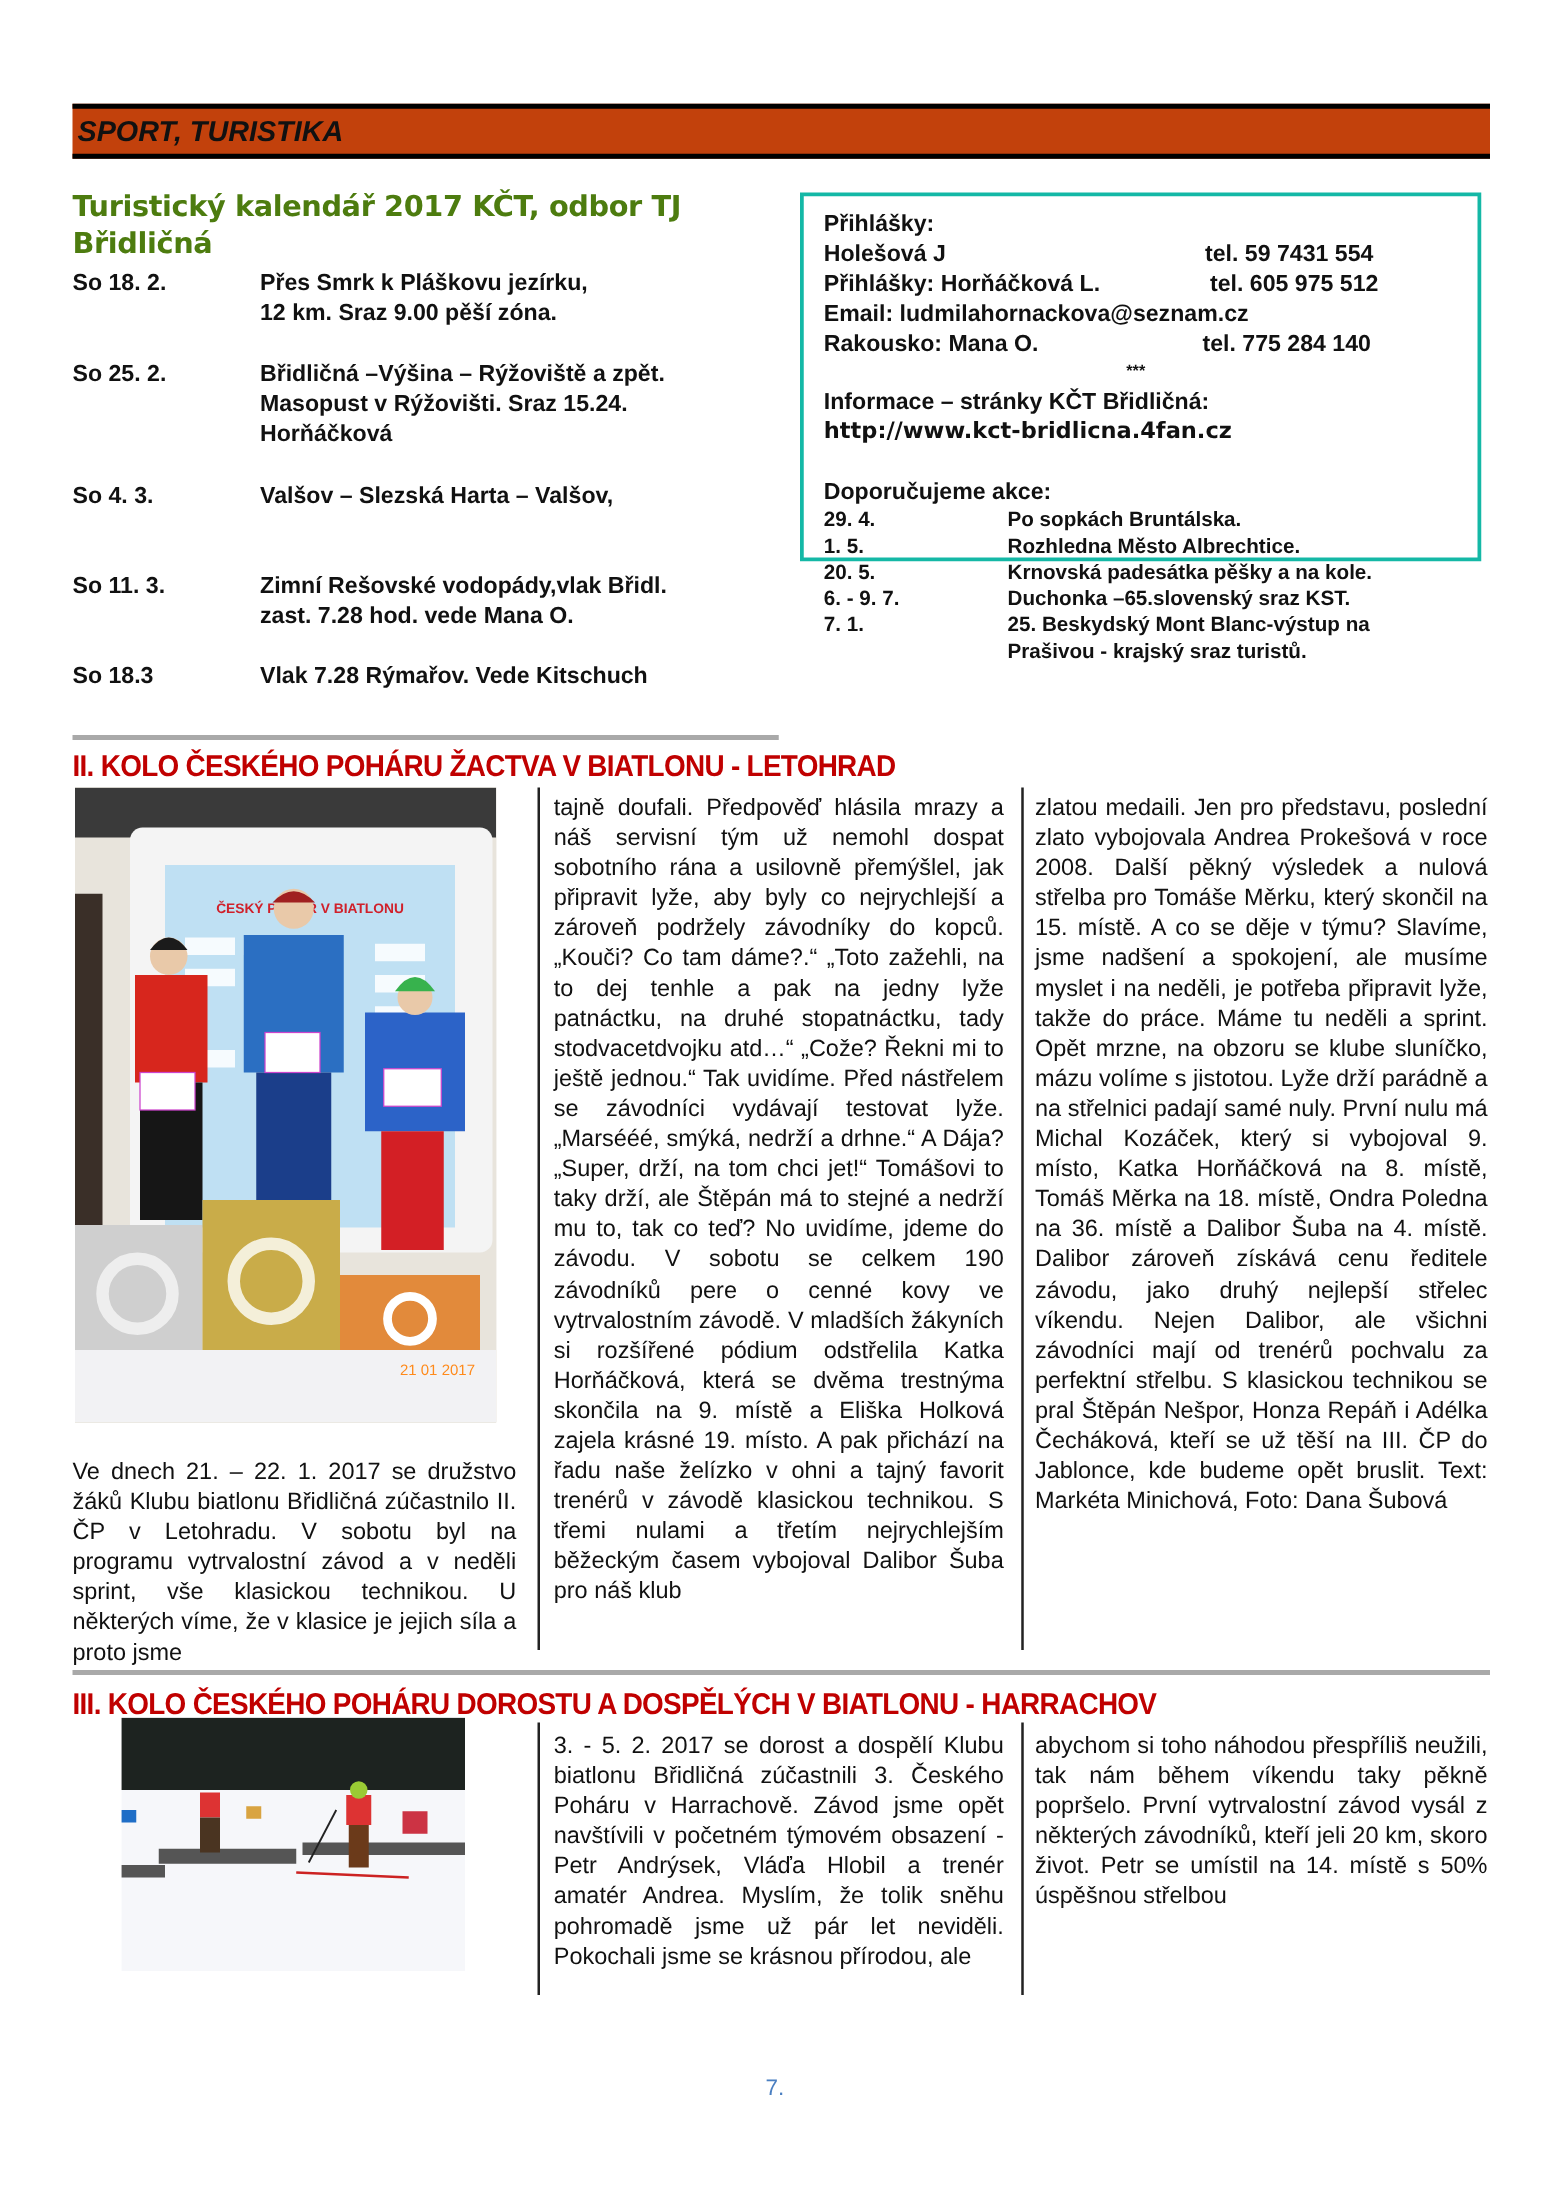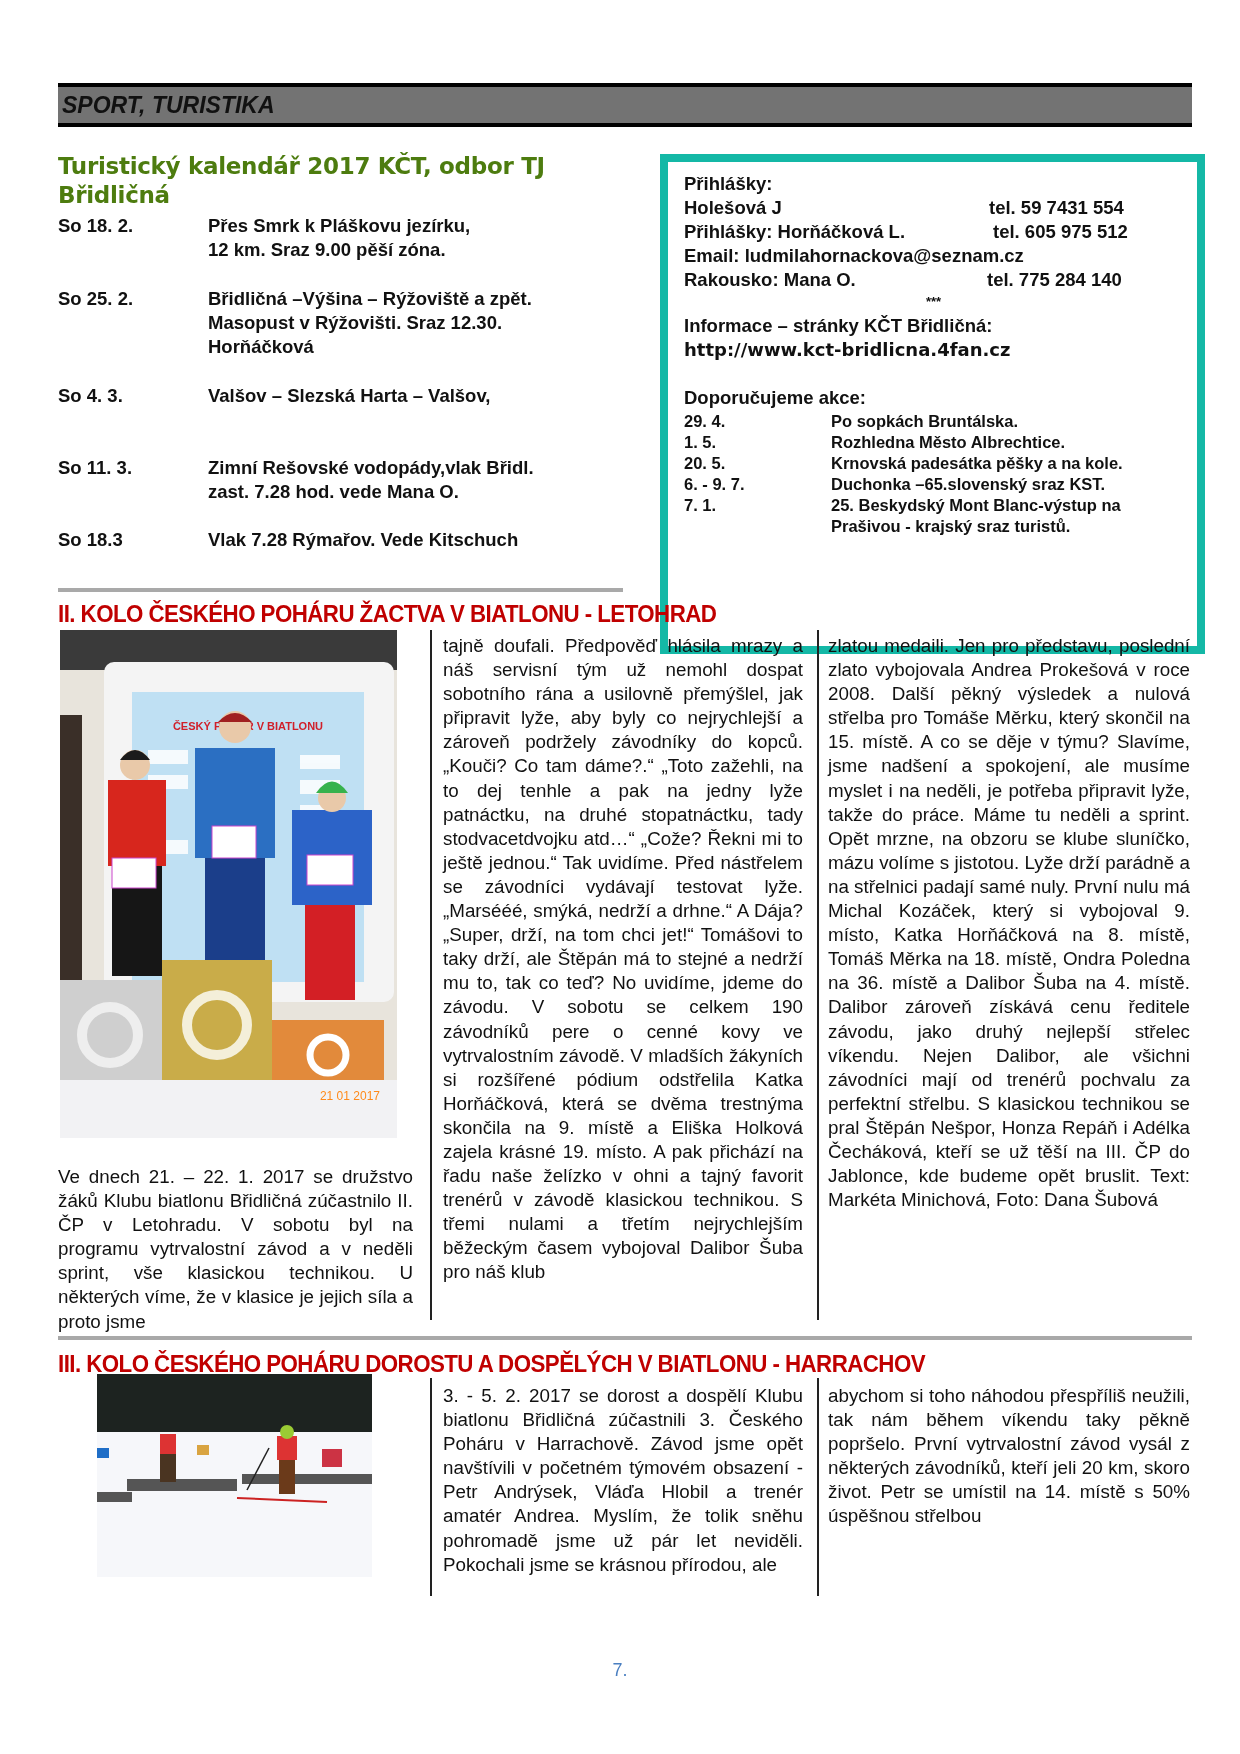--- a/index.html
+++ b/index.html
@@ -1,33 +1,33 @@
 <!DOCTYPE html>
 <html><head>
 <meta charset="utf-8">
 <style>
   html, body { margin:0; padding:0; background:#ffffff; }
   body { width:1240px; height:1754px; position:relative; overflow:hidden;
          font-family:"Liberation Sans", sans-serif; color:#111; }
   .abs { position:absolute; }
 
   
-  #section-bar { left:58px; top:83px; width:1134px; height:36px; background:#737373;
+  #section-bar { left:58px; top:83px; width:1134px; height:36px; background:#c2410c;
                  border-top:4px solid #000; border-bottom:4px solid #000; box-sizing:content-box; }
   #section-bar span { position:absolute; left:4px; top:5px; font-size:23px; font-weight:bold; font-style:italic; }
 
   
   #cal-title { left:58px; top:152px; width:540px; font-family:"DejaVu Sans", sans-serif; font-weight:bold;
                color:#4d7c0f; font-size:23px; line-height:29px; letter-spacing:-0.3px; }
   .cal-row { position:absolute; left:58px; width:540px; font-size:18.5px; font-weight:bold; line-height:24px; }
   .cal-row .d { position:absolute; left:0; top:0; }
   .cal-row .t { position:absolute; left:150px; top:0; width:400px; }
 
   
-  #info-box { left:660px; top:154px; width:545px; height:500px; border:8px solid #14b8a6; box-sizing:border-box; }
+  #info-box { left:640px; top:154px; width:545px; height:295px; border:3px solid #14b8a6; box-sizing:border-box; }
   .info-line { position:absolute; left:16px; font-size:18.5px; font-weight:bold; line-height:24px; white-space:nowrap; }
   .info-line .tel { position:absolute; left:300px; }
   .ev-row { position:absolute; left:16px; font-size:16.5px; font-weight:bold; line-height:21px; white-space:nowrap; }
   .ev-row .ed { position:absolute; left:0; }
   .ev-row .et { position:absolute; left:147px; }
 
   .rule { position:absolute; height:4px; background:#a9a9a9; }
 
   .art-head { position:absolute; left:58px; color:#c00000; font-weight:bold; font-size:24px;
               letter-spacing:-0.6px; transform:scaleX(0.93); transform-origin:left; white-space:nowrap; }
@@ -52,21 +52,21 @@
   <span class="d">So 18. 2.</span>
   <div class="t">
       <div>Přes Smrk k Pláškovu jezírku,</div>
       <div>12 km. Sraz 9.00 pěší zóna.</div>
     </div>
 </div>
 <div class="cal-row" style="top:287px">
   <span class="d">So 25. 2.</span>
   <div class="t">
       <div>Břidličná –Výšina – Rýžoviště a zpět.</div>
-      <div>Masopust v Rýžovišti. Sraz 12.30.</div>
+      <div>Masopust v Rýžovišti. Sraz 15.24.</div>
       <div>Horňáčková</div>
     </div>
 </div>
 <div class="cal-row" style="top:384px">
   <span class="d">So 4. 3.</span>
   <div class="t">
       <div>Valšov – Slezská Harta – Valšov,</div>
     </div>
 </div>
 <div class="cal-row" style="top:456px">

